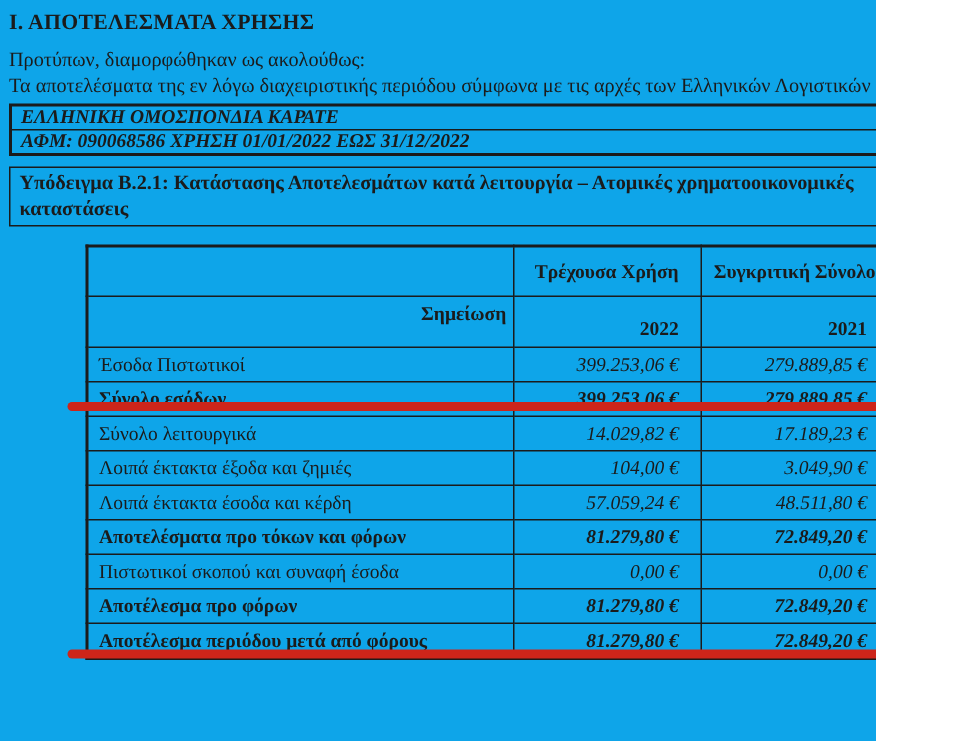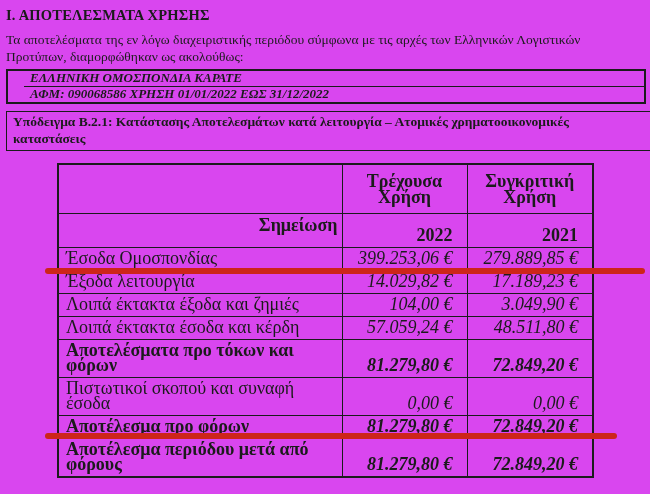--- a/index.html
+++ b/index.html
@@ -1,21 +1,21 @@
 <!DOCTYPE html>
 <html><head>
 <meta charset="utf-8">
 <style>
   * { margin: 0; padding: 0; box-sizing: content-box; }
   html, body { background: #ffffff; }
   .page {
     position: relative;
-    width: 650px;
+    width: 584px;
     height: 494px;
-    background: #d946ef;
+    background: #0ea5e9;
     font-family: "Liberation Serif", "DejaVu Serif", serif;
     color: #1b1b1b;
     overflow: hidden;
   }
   .inner { padding: 7px 6px 0 6px; }
 
   .doc-title {
     font-size: 14.5px;
     font-weight: bold;
     letter-spacing: 0.2px;
@@ -33,21 +33,20 @@
     width: 636px;
     margin-top: 4px;
   }
   .entity-row {
     font-size: 13px;
     font-weight: bold;
     font-style: italic;
     line-height: 14px;
     padding: 0 6px 1px 6px;
     white-space: nowrap;
-    margin-left: 16px;
   }
   .entity-row + .entity-row { border-top: 1.5px solid #1b1b1b; }
 
   .template-box {
     border: 1.5px solid #1b1b1b;
     width: 634px;
     margin-top: 7px;
     padding: 2px 6px 3px 6px;
   }
   .template-box .line {
@@ -62,21 +61,21 @@
     border-collapse: collapse;
     margin: 12px 0 0 51px;
     table-layout: fixed;
     width: 535px;
   }
   table.results col.c-label { width: 284px; }
   table.results col.c-cur   { width: 125px; }
   table.results col.c-comp  { width: 126px; }
   table.results td {
     border: 1.5px solid #1b1b1b;
-    font-size: 18px;
+    font-size: 13px;
     overflow: hidden;
   }
   table.results { border: 2.5px solid #1b1b1b; }
 
   tr.hdr1 td {
     font-weight: bold;
     text-align: center;
     vertical-align: middle;
     padding: 8px 2px;
     line-height: 16px;
@@ -119,22 +118,22 @@
 </style>
 </head>
 <body>
 
 <div class="page">
   <div class="inner">
 
     <div class="doc-title">Ι. ΑΠΟΤΕΛΕΣΜΑΤΑ ΧΡΗΣΗΣ</div>
 
     <div class="intro">
+      <div class="line">Προτύπων, διαμορφώθηκαν ως ακολούθως:</div>
       <div class="line">Τα αποτελέσματα της εν λόγω διαχειριστικής περιόδου σύμφωνα με τις αρχές των Ελληνικών Λογιστικών</div>
-      <div class="line">Προτύπων, διαμορφώθηκαν ως ακολούθως:</div>
     </div>
 
     <div class="entity-box">
       <div class="entity-row">ΕΛΛΗΝΙΚΗ ΟΜΟΣΠΟΝΔΙΑ ΚΑΡΑΤΕ</div>
       <div class="entity-row">ΑΦΜ: 090068586 ΧΡΗΣΗ 01/01/2022 ΕΩΣ 31/12/2022</div>
     </div>
 
     <div class="template-box">
       <div class="line">Υπόδειγμα Β.2.1: Κατάστασης Αποτελεσμάτων κατά λειτουργία – Ατομικές χρηματοοικονομικές</div>
       <div class="line">καταστάσεις</div>
@@ -143,35 +142,40 @@
     <table class="results">
       <colgroup>
           <col class="c-label">
           <col class="c-cur">
           <col class="c-comp">
         </colgroup>
       <tbody>
         <tr class="hdr1">
           <td></td>
           <td>Τρέχουσα Χρήση</td>
-          <td>Συγκριτική Χρήση</td>
+          <td>Συγκριτική Σύνολο</td>
         </tr>
         <tr class="hdr2">
           <td class="note">Σημείωση</td>
           <td class="year">2022</td>
           <td class="year">2021</td>
         </tr>
 
         <tr class="data">
-          <td class="lbl">Έσοδα Ομοσπονδίας</td>
+          <td class="lbl">Έσοδα Πιστωτικοί</td>
           <td class="val">399.253,06 €</td>
           <td class="val">279.889,85 €</td>
         </tr>
-        <tr class="data">
-          <td class="lbl">Έξοδα λειτουργία</td>
+        <tr class="data bold">
+          <td class="lbl">Σύνολο εσόδων</td>
+          <td class="val">399.253,06 €</td>
+          <td class="val">279.889,85 €</td>
+        </tr>
+        <tr class="data">
+          <td class="lbl">Σύνολο λειτουργικά</td>
           <td class="val">14.029,82 €</td>
           <td class="val">17.189,23 €</td>
         </tr>
         <tr class="data">
           <td class="lbl">Λοιπά έκτακτα έξοδα και ζημιές</td>
           <td class="val">104,00 €</td>
           <td class="val">3.049,90 €</td>
         </tr>
         <tr class="data">
           <td class="lbl">Λοιπά έκτακτα έσοδα και κέρδη</td>

